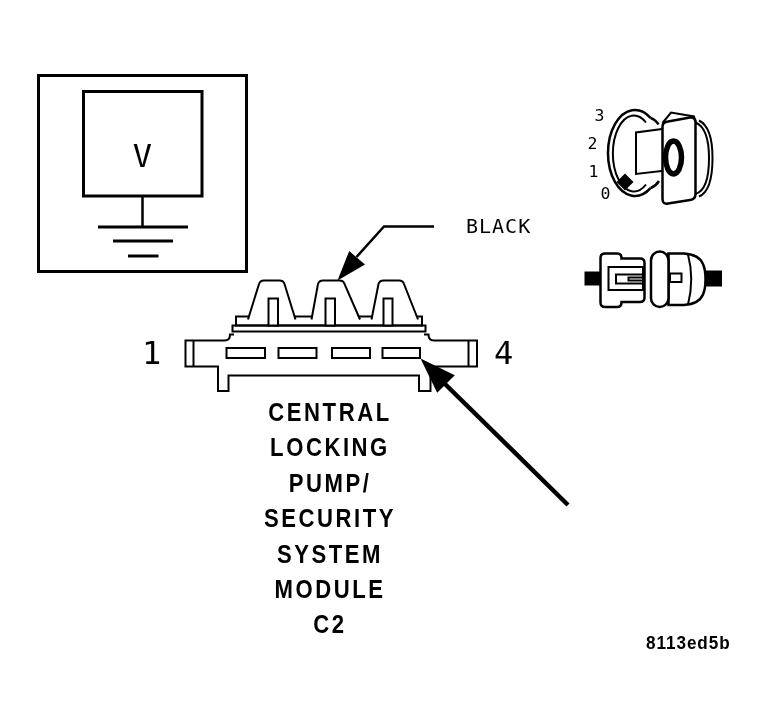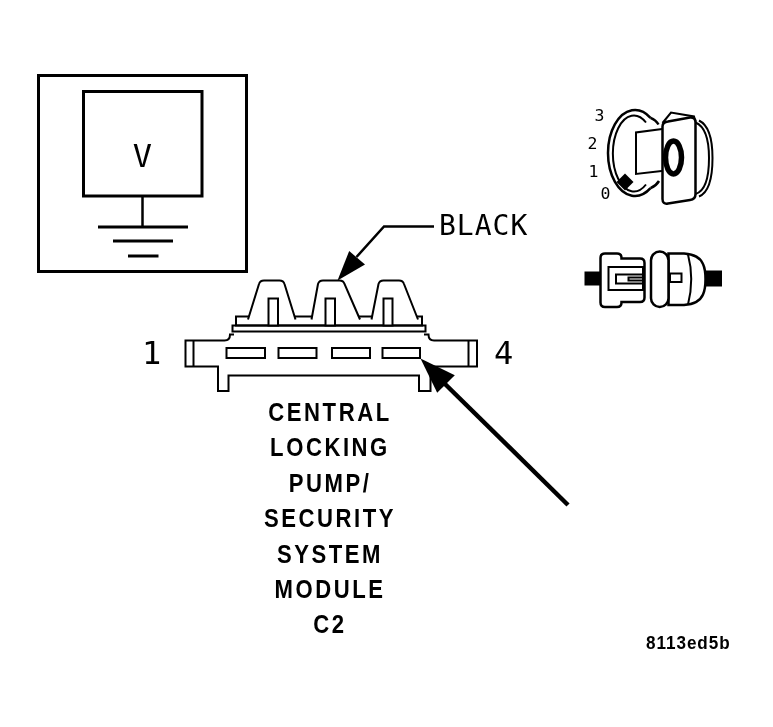--- a/index.html
+++ b/index.html
@@ -3,21 +3,21 @@
 <meta charset="utf-8">
 <style>
   html,body { margin:0; padding:0; background:#fff; }
   .canvas {
     position:relative; width:773px; height:727px; background:#fff;
     font-family:"Liberation Sans", sans-serif; overflow:hidden;
   }
   .canvas svg { position:absolute; left:0; top:0; }
   .lbl { position:absolute; color:#000; white-space:nowrap; }
   .mono { font-family:"DejaVu Sans Mono", monospace; }
-  #black-label { left:439px; top:214px; font-size:28px; line-height:24px; letter-spacing:1px; }
+  #black-label { left:466px; top:214px; font-size:20px; line-height:24px; letter-spacing:1px; }
   #pin1-label { left:142px; top:337px; font-size:32px; line-height:32px; }
   #pin4-label { left:494px; top:337px; font-size:32px; line-height:32px; }
   #module-name {
     left:205px; top:395px; width:250px; text-align:center;
     font-weight:bold; font-size:26px; line-height:35.4px; letter-spacing:3px;
     transform:scaleX(0.85); transform-origin:50% 0;
   }
   #figure-code {
     left:646px; top:634px; font-weight:bold; font-size:18px; line-height:18px;
     letter-spacing:1px; transform:scaleX(0.95); transform-origin:0 0;

